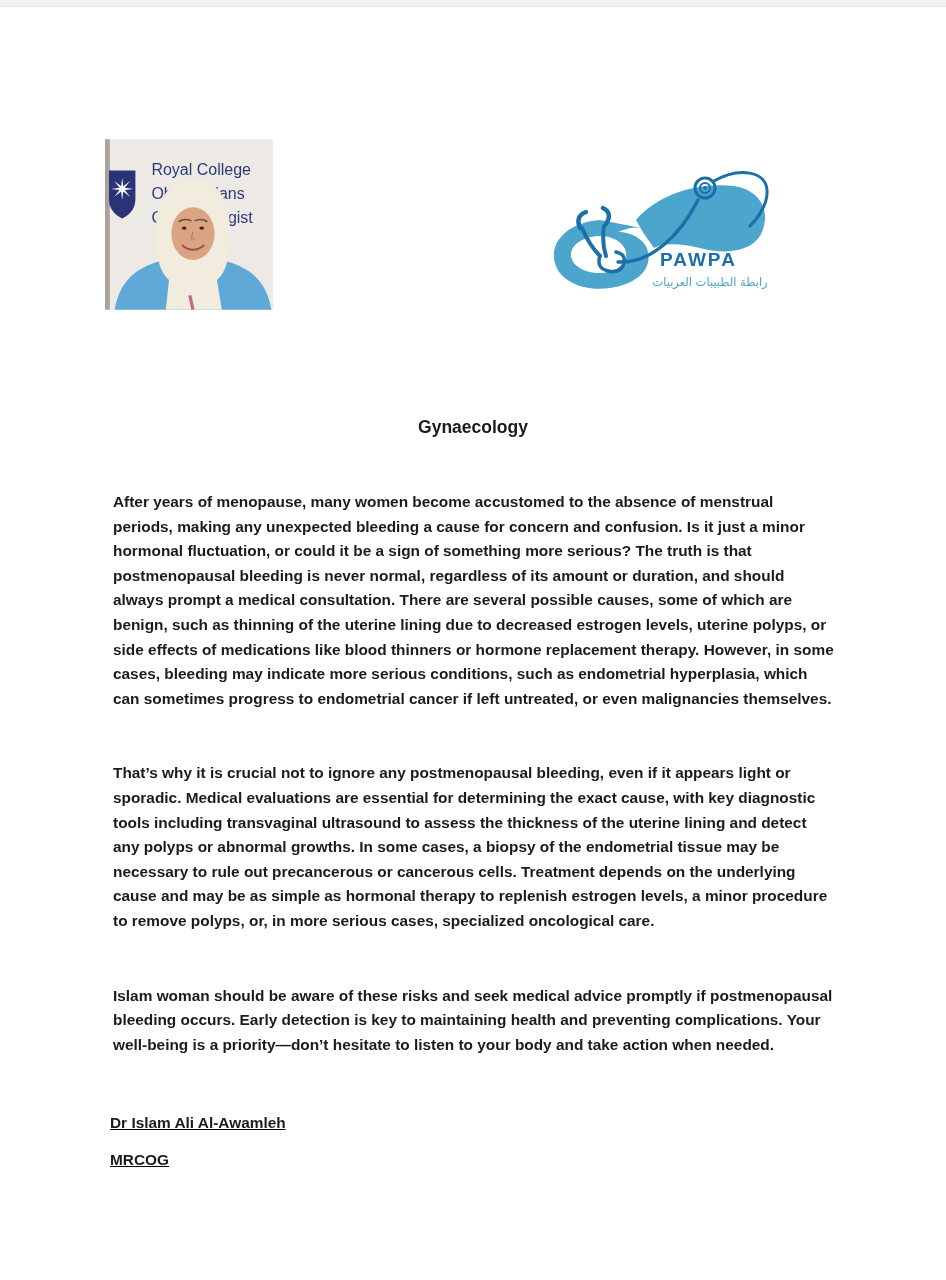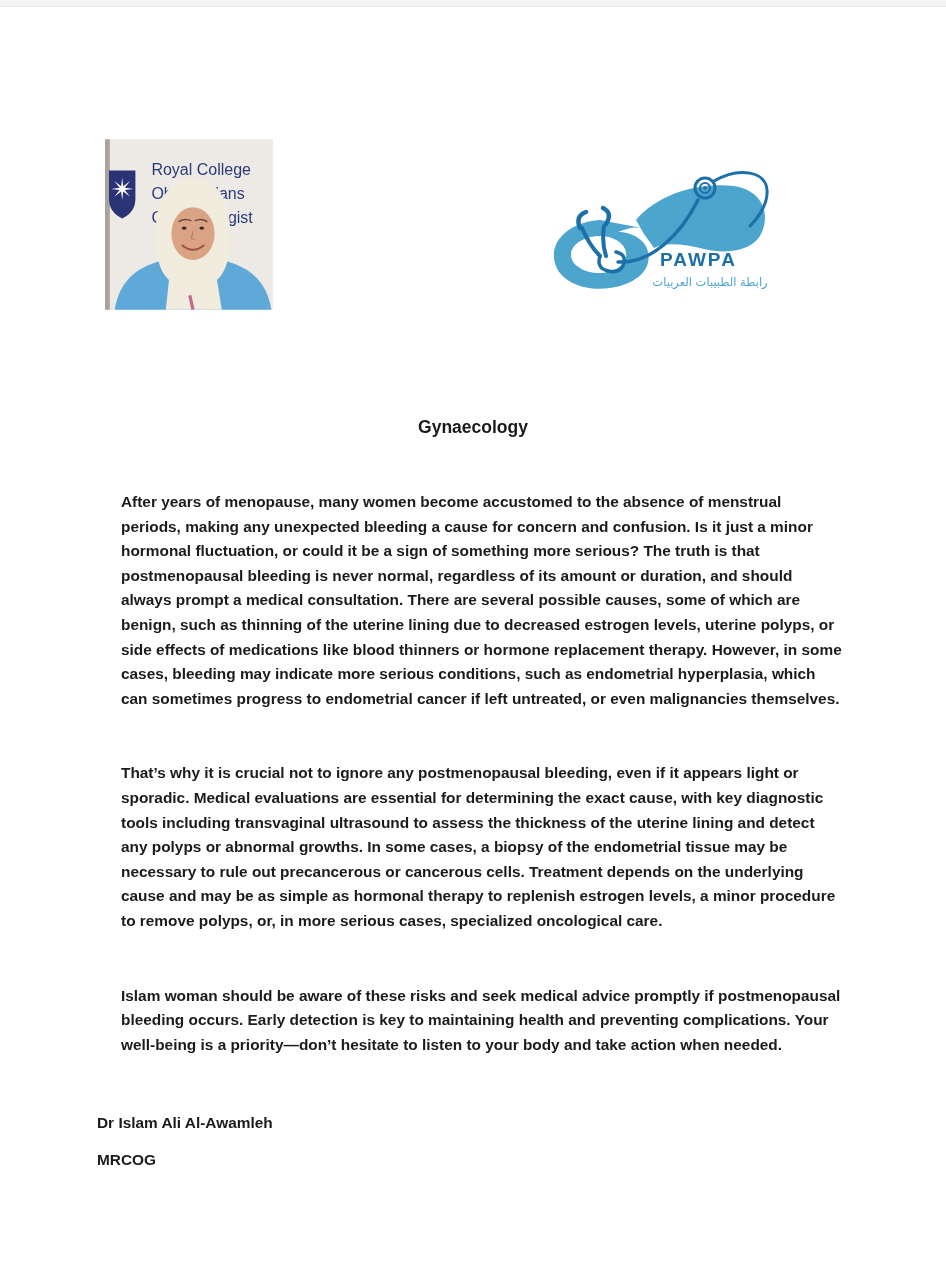--- a/index.html
+++ b/index.html
@@ -12,24 +12,24 @@
   .page{position:relative;width:946px;height:1280px;background:var(--page-bg);
         font-family:"Liberation Sans",sans-serif;overflow:hidden;}
   .top-strip{position:absolute;top:0;left:0;right:0;height:6px;
              background:var(--top-strip);border-bottom:1px solid #e8e8e8;}
   .photo{position:absolute;left:105px;top:118px;width:168px;height:213px;overflow:hidden;}
   .photo svg,.logo svg{display:block;width:100%;height:100%;}
   .logo{position:absolute;left:548px;top:156px;width:226px;height:152px;text-align:center;}
   .title{position:absolute;left:0;width:100%;text-align:center;margin:0;
          font-weight:700;font-size:17.5px;color:var(--text);}
   #title-1{top:374px;} #title-2{top:417px;}
-  .content{position:absolute;left:121px;top:490px;width:724px;}
+  .content{position:absolute;left:113px;top:490px;width:724px;}
   .content p{margin:0 0 50px 0;font-size:15.4px;font-weight:700;
              line-height:24.6px;color:var(--text);text-align:left;}
-  .signature{position:absolute;left:97px;top:1111px;width:500px;}
+  .signature{position:absolute;left:110px;top:1111px;width:500px;text-decoration:underline;}
   .signature p{margin:0 0 12px 0;font-size:15.4px;font-weight:700;
                line-height:24.6px;color:var(--text);}
   .rcog-line{font-family:"Liberation Sans",sans-serif;font-size:20px;
              font-weight:400;fill:var(--rcog-text);}
   .pawpa-word{font-family:"Liberation Sans",sans-serif;font-size:19px;
               font-weight:700;letter-spacing:2px;fill:var(--logo-dark-blue);}
   .pawpa-arabic{font-family:"DejaVu Sans",sans-serif;font-size:11.5px;
                 fill:var(--logo-light-blue);}
 </style>
 </head>

